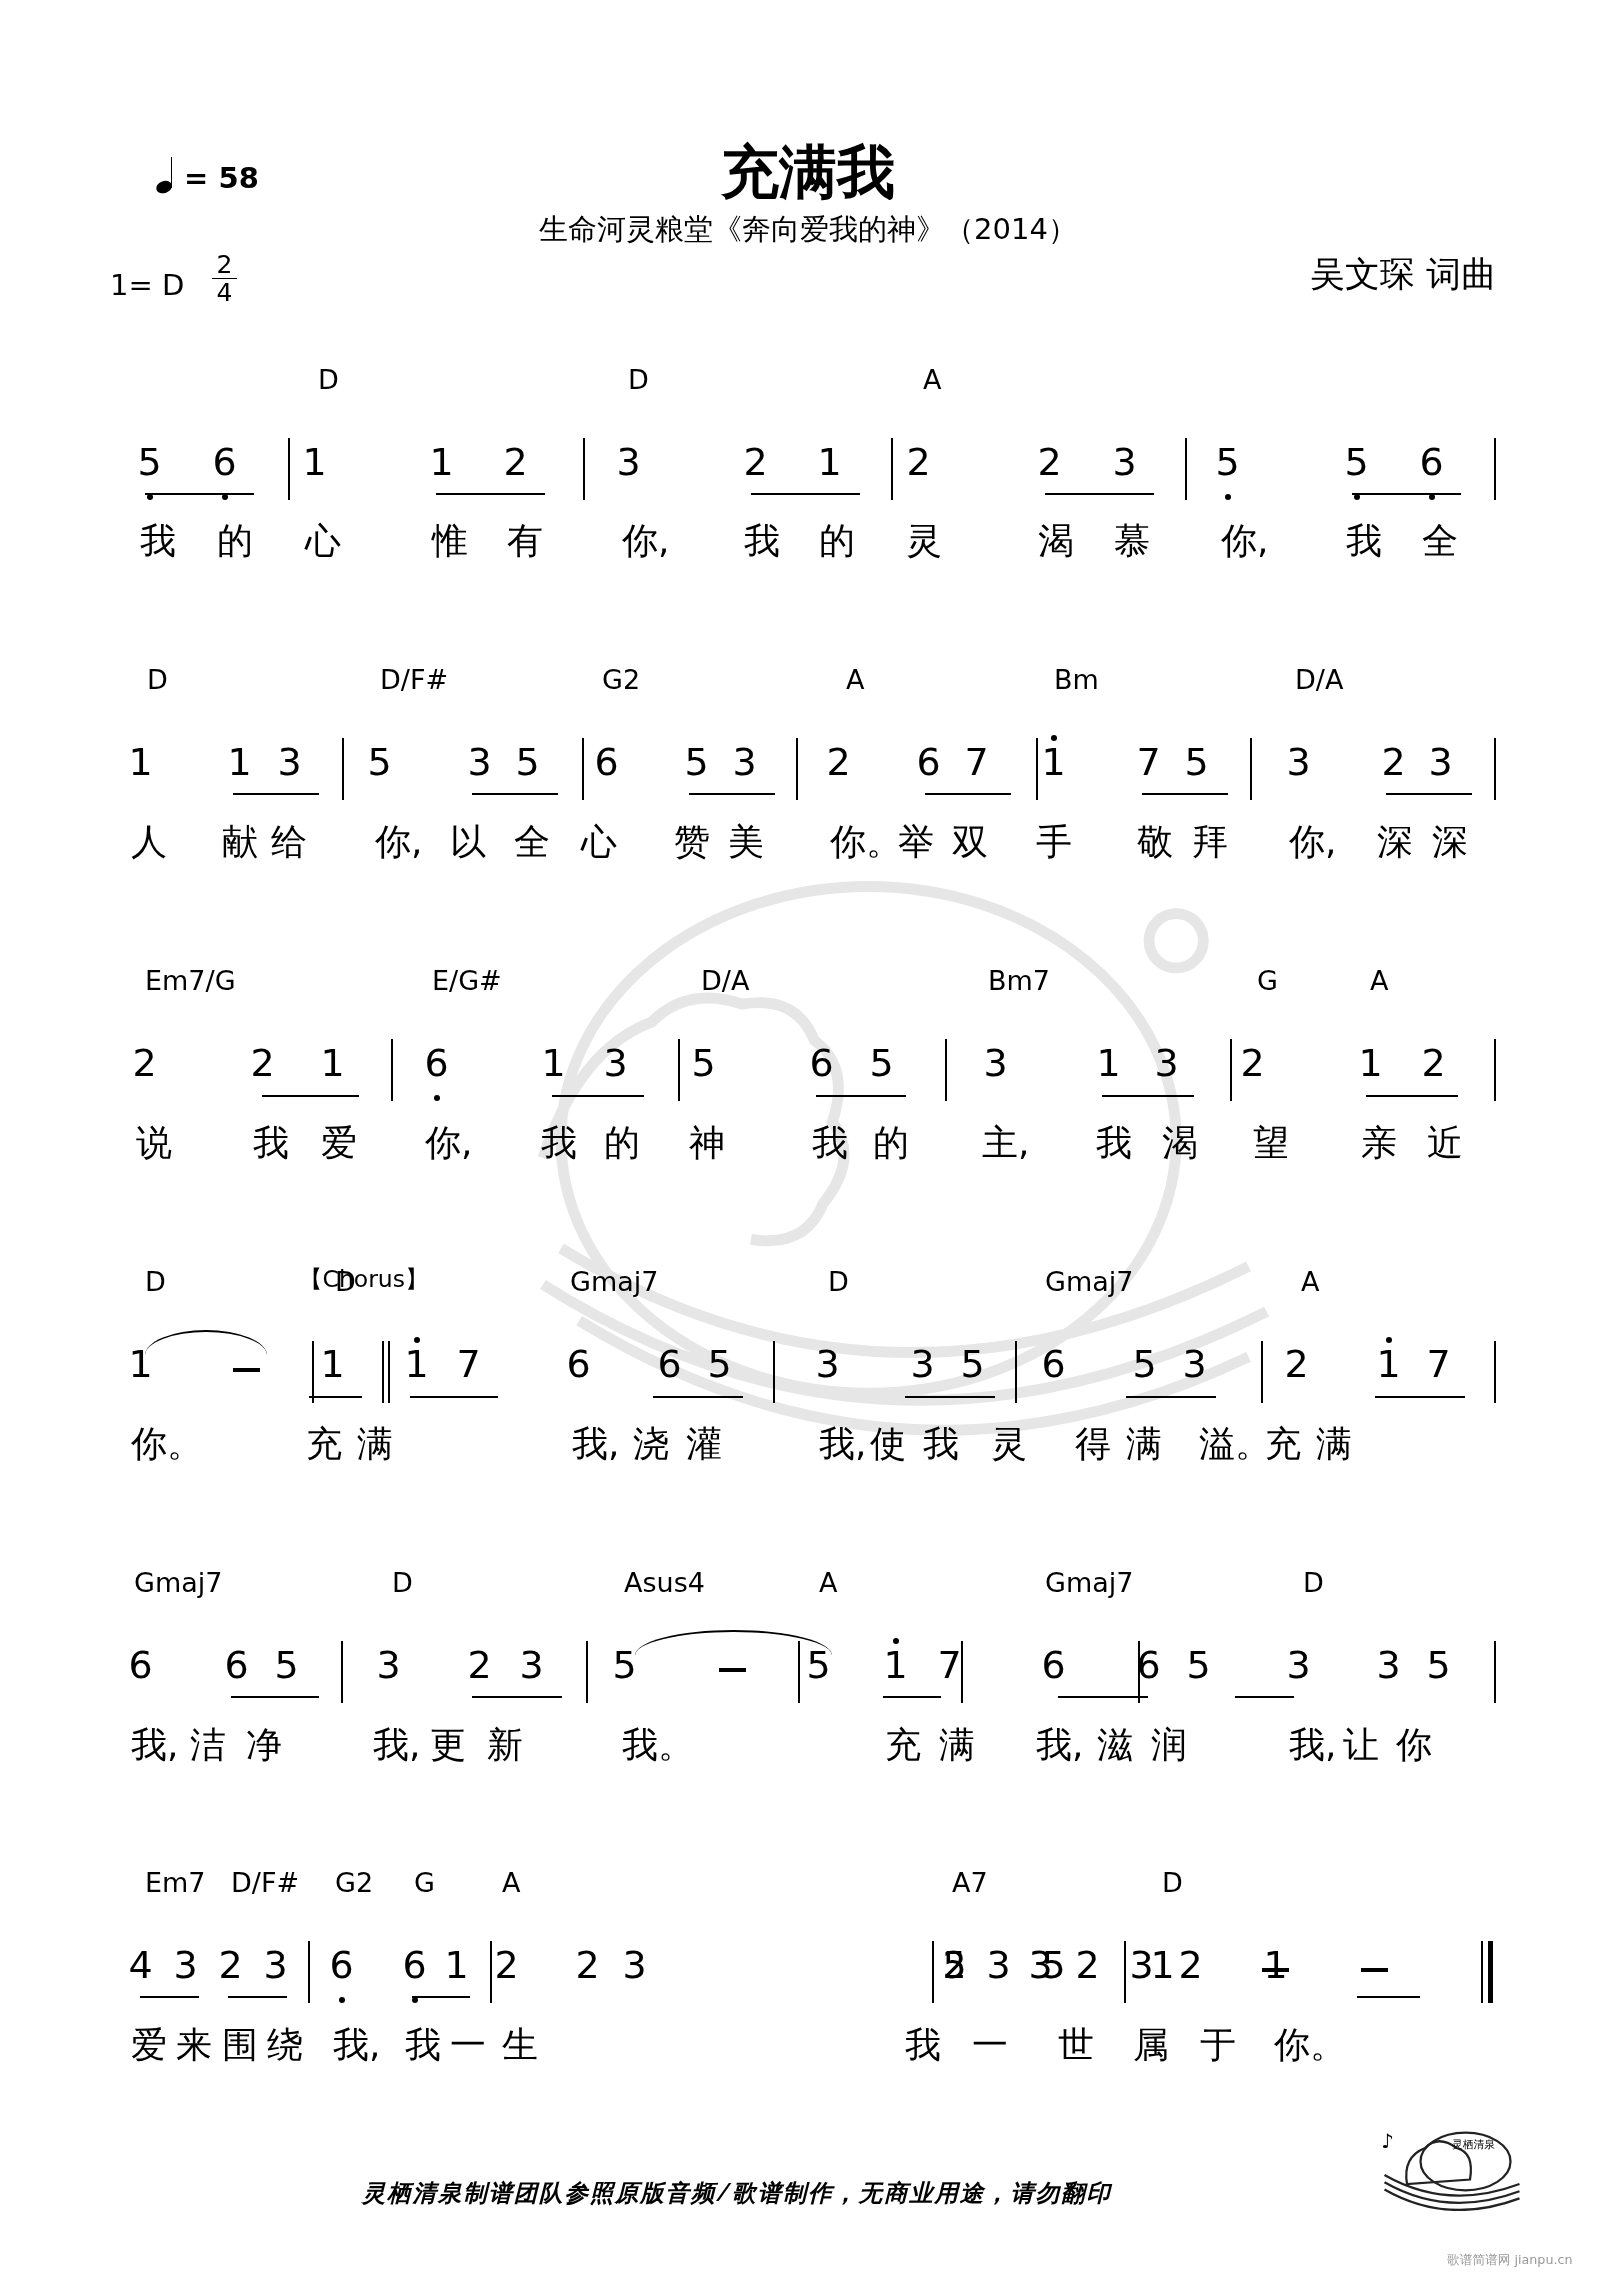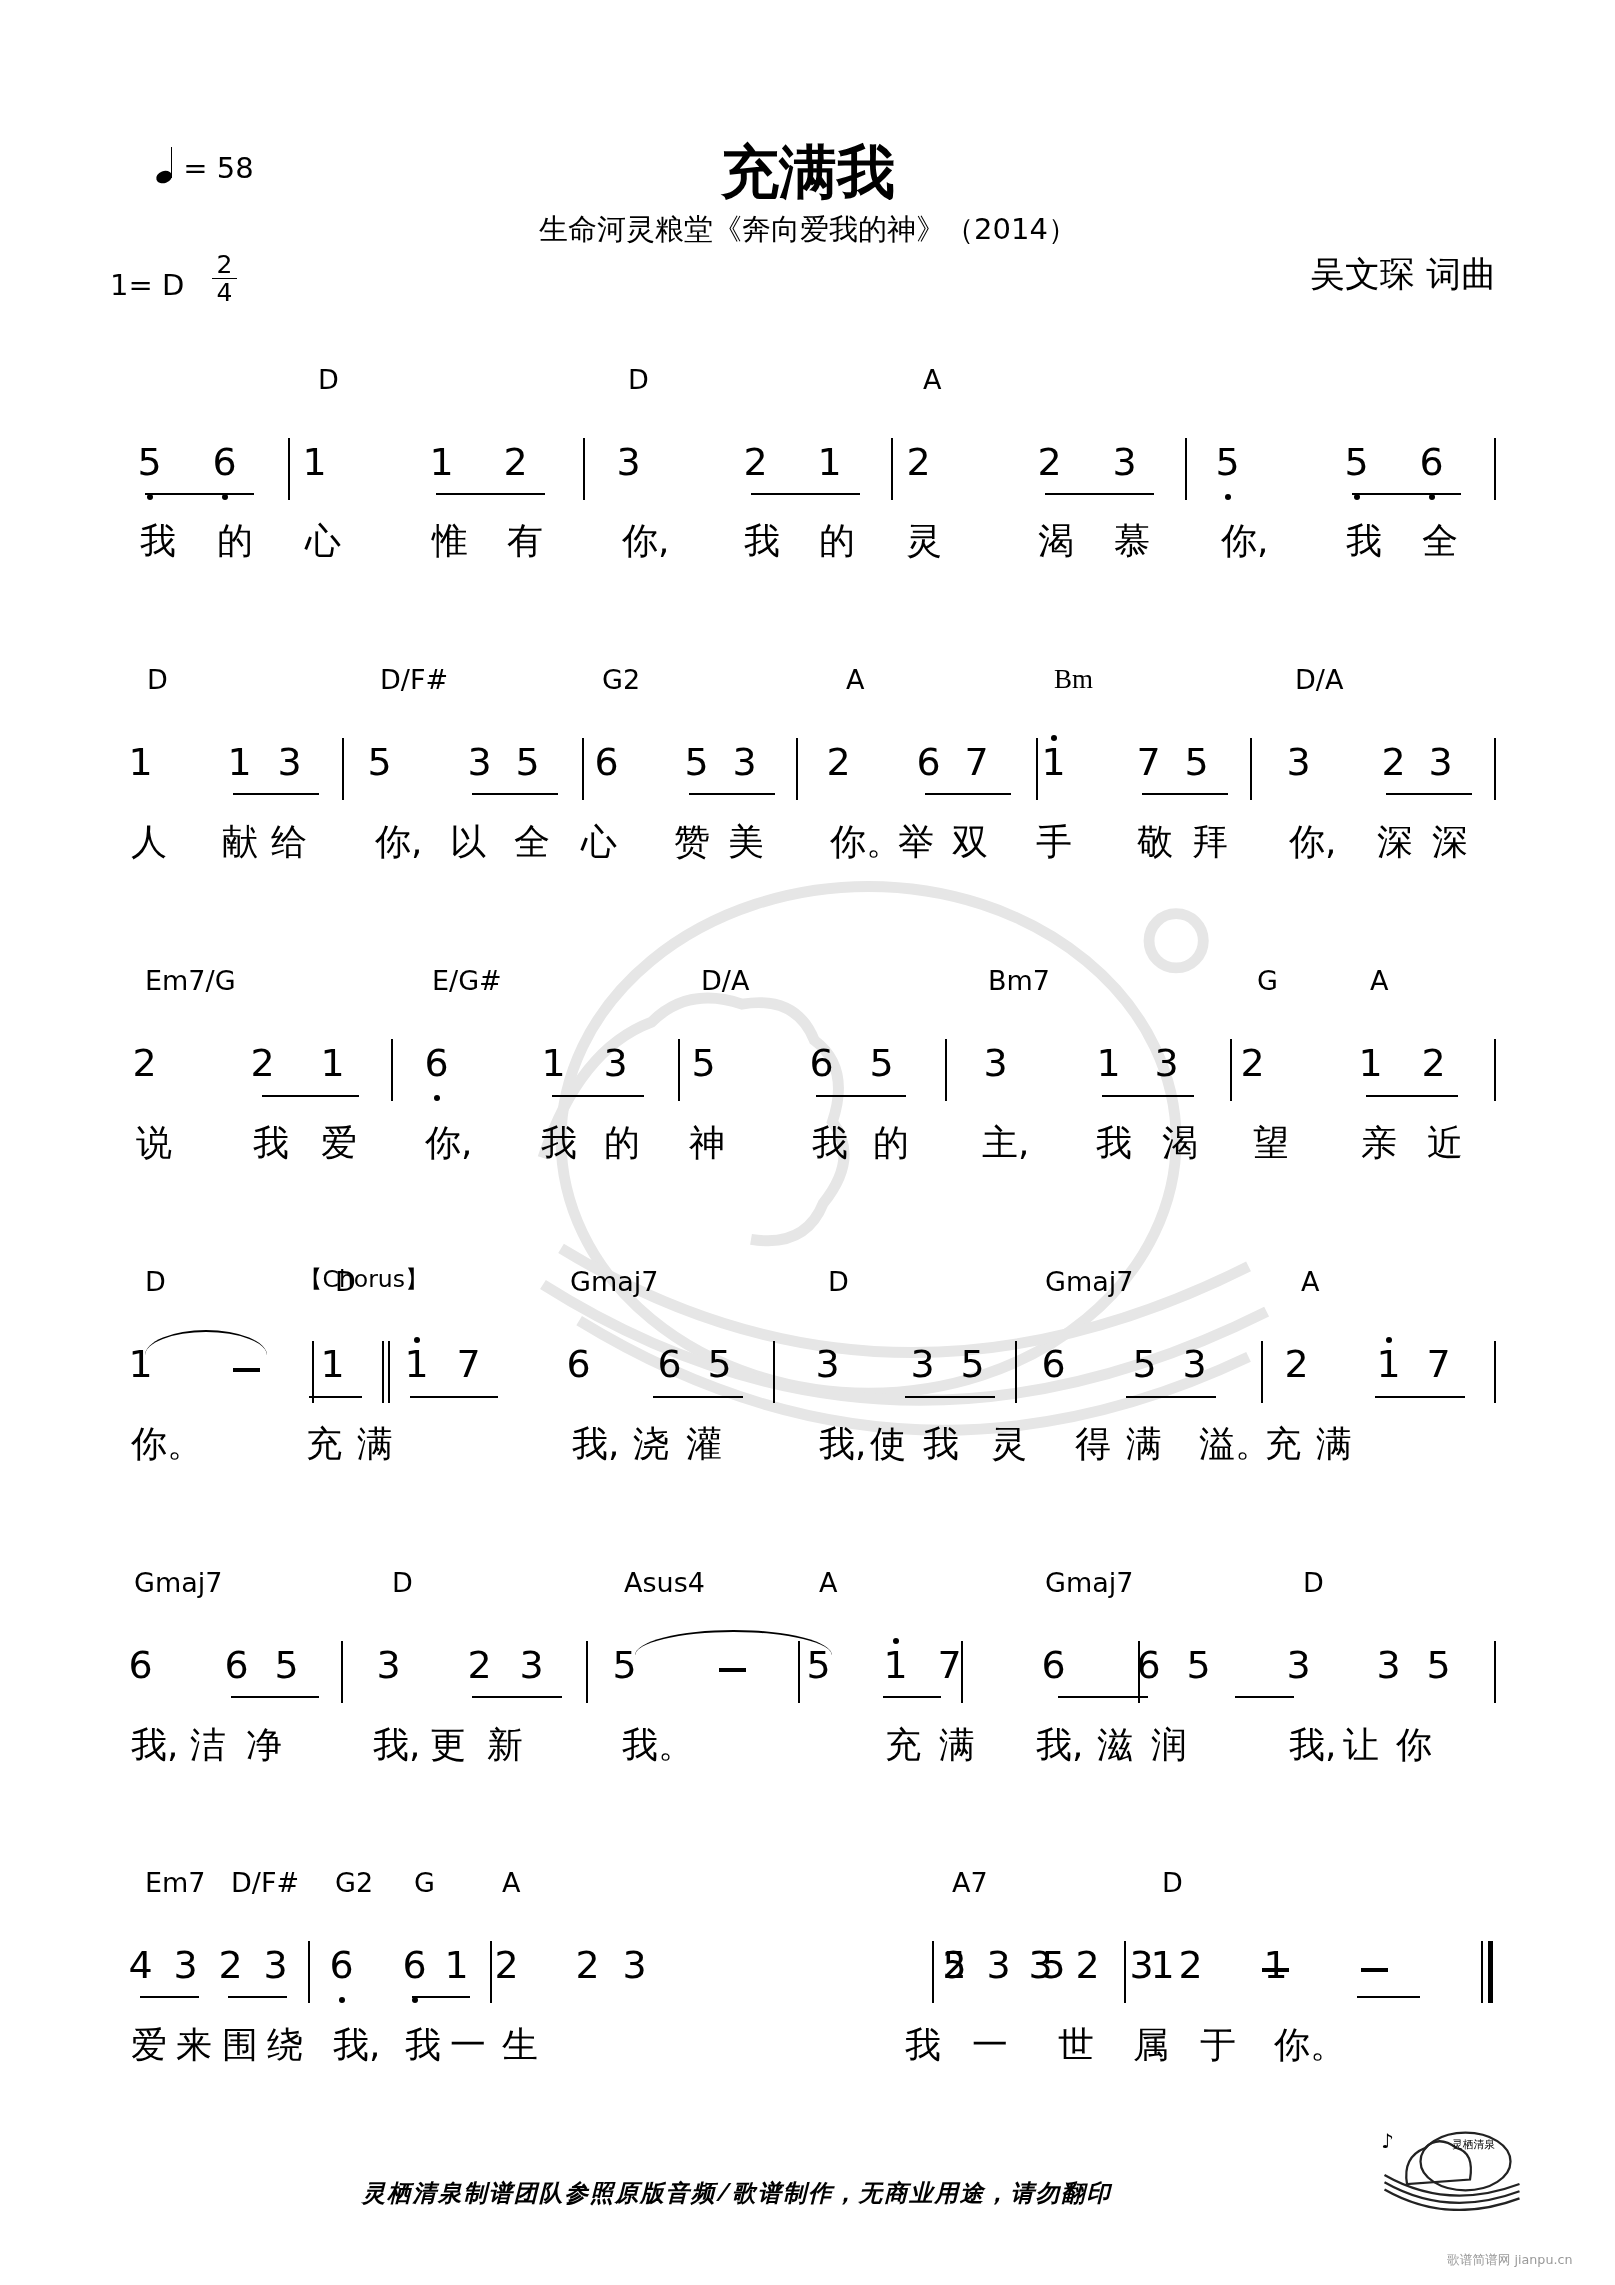--- a/index.html
+++ b/index.html
@@ -2,21 +2,21 @@
 <html style="font-size:14.5px"><head>
 <meta charset="utf-8">
 <style>
   html,body{margin:0;padding:0;background:#fff;}
   body{width:1616px;height:2285px;position:relative;overflow:hidden;
        font-family:"DejaVu Sans","Liberation Sans",sans-serif;color:#000;}
   .abs{position:absolute;white-space:nowrap;}
   .title{font-size:58px;font-weight:bold;left:0;width:1616px;text-align:center;top:134px;}
   .subtitle{font-size:29px;left:0;width:1616px;text-align:center;top:210px;}
   .composer{font-size:35px;top:251px;}
-  .tempo{font-size:29px;top:147px;left:156px;}
+  .tempo{font-size:29px;top:157px;left:156px;font-weight:bold;}
   .key{font-size:29px;top:268px;left:110px;}
   .ts{position:absolute;left:212px;top:251px;width:25px;text-align:center;font-size:25px;line-height:27px;}
   .ts .bar{border-top:1.8px solid #000;}
   .chord{font-size:27px;position:absolute;}
   .note{font-size:38px;position:absolute;width:27px;text-align:center;}
   .note .dot{position:absolute;left:11px;width:6.3px;height:6.3px;border-radius:50%;background:#000;}
   .lyric{font-size:36px;position:absolute;}
   .uline{position:absolute;height:1.8px;background:#000;}
   .barline{position:absolute;width:1.8px;background:#000;}
   .dash{position:absolute;height:3.6px;width:27px;background:#000;}
@@ -96,21 +96,21 @@
       <div class="lyric" style="left: 906px; top: 517px;">灵</div>
       <div class="lyric" style="left: 1038px; top: 517px;">渴</div>
       <div class="lyric" style="left: 1114px; top: 517px;">慕</div>
       <div class="lyric" style="left: 1221px; top: 517px;">你,</div>
       <div class="lyric" style="left: 1346px; top: 517px;">我</div>
       <div class="lyric" style="left: 1422px; top: 517px;">全</div>
       <div class="chord" style="left: 147px; top: 664px;">D</div>
       <div class="chord" style="left: 380px; top: 664px;">D/F#</div>
       <div class="chord" style="left: 602px; top: 664px;">G2</div>
       <div class="chord" style="left: 846px; top: 664px;">A</div>
-      <div class="chord" style="left: 1054px; top: 664px; font-family: Liberation Serif, serif;">Bm</div>
+      <div class="chord" style="left: 1054px; top: 664px;">Bm</div>
       <div class="chord" style="left: 1295px; top: 664px;">D/A</div>
       <div class="note" style="left: 127px; top: 740px;">1</div>
       <div class="note" style="left: 226px; top: 740px;">1</div>
       <div class="note" style="left: 276px; top: 740px;">3</div>
       <div class="note" style="left: 366px; top: 740px;">5</div>
       <div class="note" style="left: 466px; top: 740px;">3</div>
       <div class="note" style="left: 514px; top: 740px;">5</div>
       <div class="note" style="left: 593px; top: 740px;">6</div>
       <div class="note" style="left: 683px; top: 740px;">5</div>
       <div class="note" style="left: 731px; top: 740px;">3</div>

